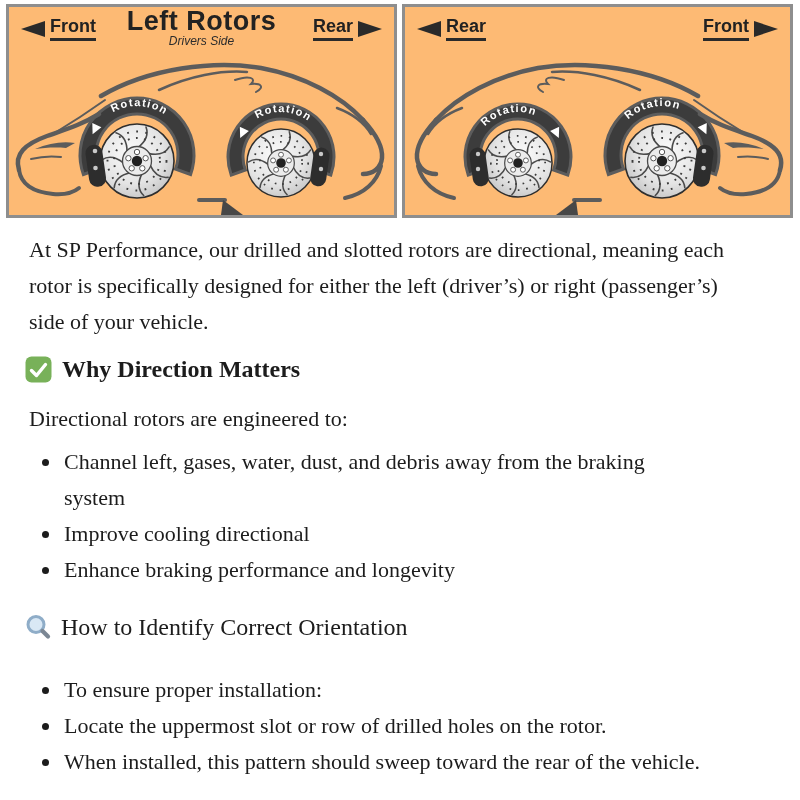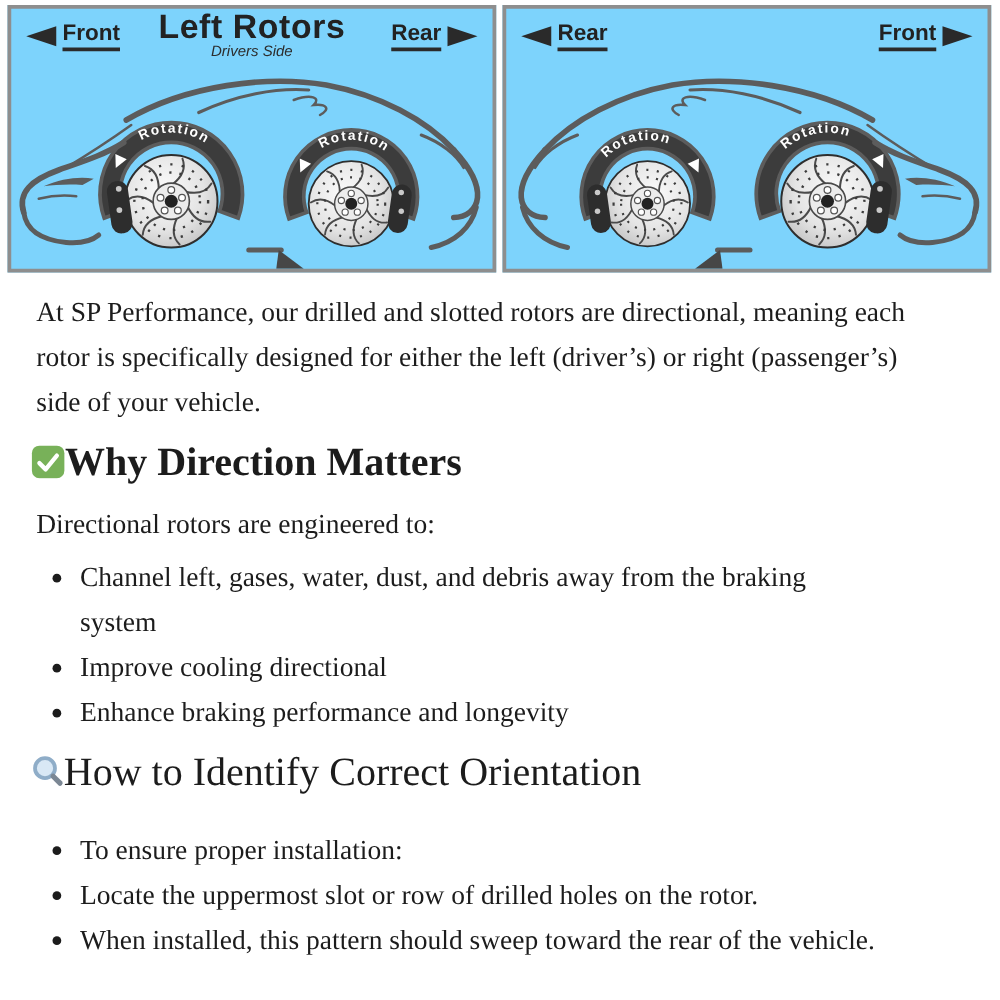--- a/index.html
+++ b/index.html
@@ -2,45 +2,45 @@
 <html><head>
 <meta charset="utf-8">
 <style>
   html,body{margin:0;padding:0;background:#ffffff;}
   body{width:800px;height:800px;overflow:hidden;color:#1c1c1c;
        font-family:"Liberation Serif","DejaVu Serif",serif;}
 
   
   .diagram-row{display:flex;gap:5px;padding:4px 6px 0 6px;}
   .panel{position:relative;width:385px;height:208px;border:3px solid #8e8e8e;
-         background:#7dd3fc;box-sizing:content-box;}
+         background:#fdba74;box-sizing:content-box;}
   .panel-head{text-align:center;line-height:1.05;
               font-family:"Liberation Sans","DejaVu Sans",sans-serif;}
   .panel-title{font-size:27px;font-weight:800;color:#222;letter-spacing:.5px;}
   .panel-sub{font-size:12px;font-weight:400;font-style:italic;color:#2c2c2c;}
   .dir-label{position:absolute;top:9px;display:flex;align-items:center;gap:5px;
              font-family:"Liberation Sans","DejaVu Sans",sans-serif;}
   .dir-label.at-left{left:12px;}
   .dir-label.at-right{right:12px;}
   .dir-label span{font-size:18px;font-weight:800;color:#222;
                   border-bottom:3px solid #2a2a2a;padding-bottom:1px;}
   .tri{width:0;height:0;border-top:8px solid transparent;border-bottom:8px solid transparent;}
   .tri.left{border-right:24px solid #2a2a2a;}
   .tri.right{border-left:24px solid #2a2a2a;}
   .car-svg{position:absolute;left:0;top:45px;width:385px;height:163px;}
   .body-line{fill:none;stroke:#5c5c5c;stroke-linecap:round;}
   .rot{font:700 11px "Liberation Sans","DejaVu Sans",sans-serif;fill:#ffffff;letter-spacing:1.3px;}
 
   
   .content{padding:0 28px 0 25px;font-size:22px;line-height:36px;}
   .intro{margin:14px 4px 0;max-width:700px;}
-  .sec-head{display:flex;align-items:center;gap:0;font-size:32px;line-height:30px;}
+  .sec-head{display:flex;align-items:center;gap:10px;font-size:24px;line-height:30px;}
   .sec-head.bold{font-weight:700;}
   .h-why{margin:14px 0 0;}
-  .h-how{margin:14px 0 0;}
+  .h-how{margin:24px 0 0;}
   .lead{margin:17px 4px 0;}
   ul{margin:7px 0 0;padding-left:37px;}
   ul.steps{margin-top:30px;}
   li{max-width:645px;padding-left:2px;}
   .emoji{flex:0 0 auto;display:inline-block;}
 </style>
 </head>
 <body>
 
 <div class="diagram-row">

